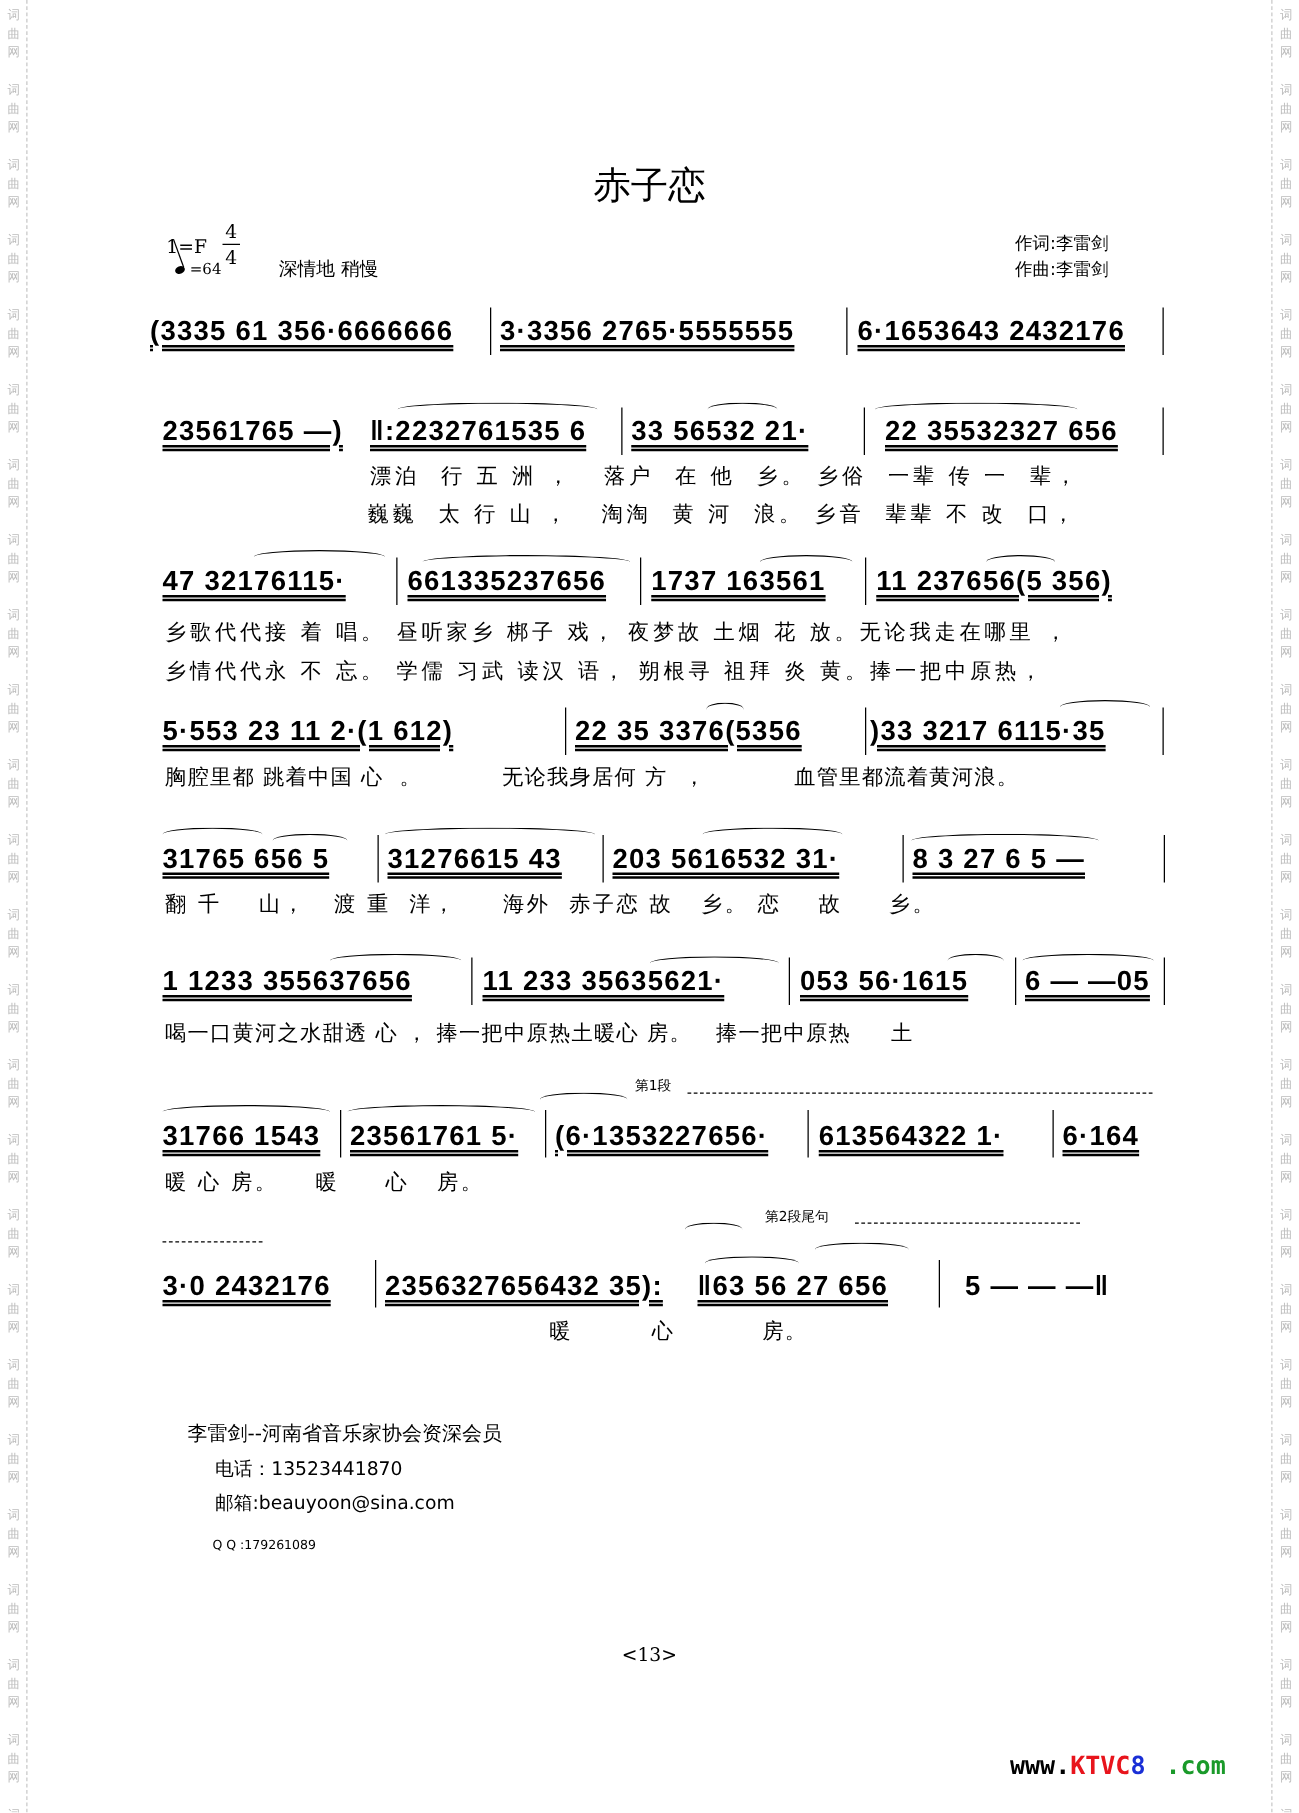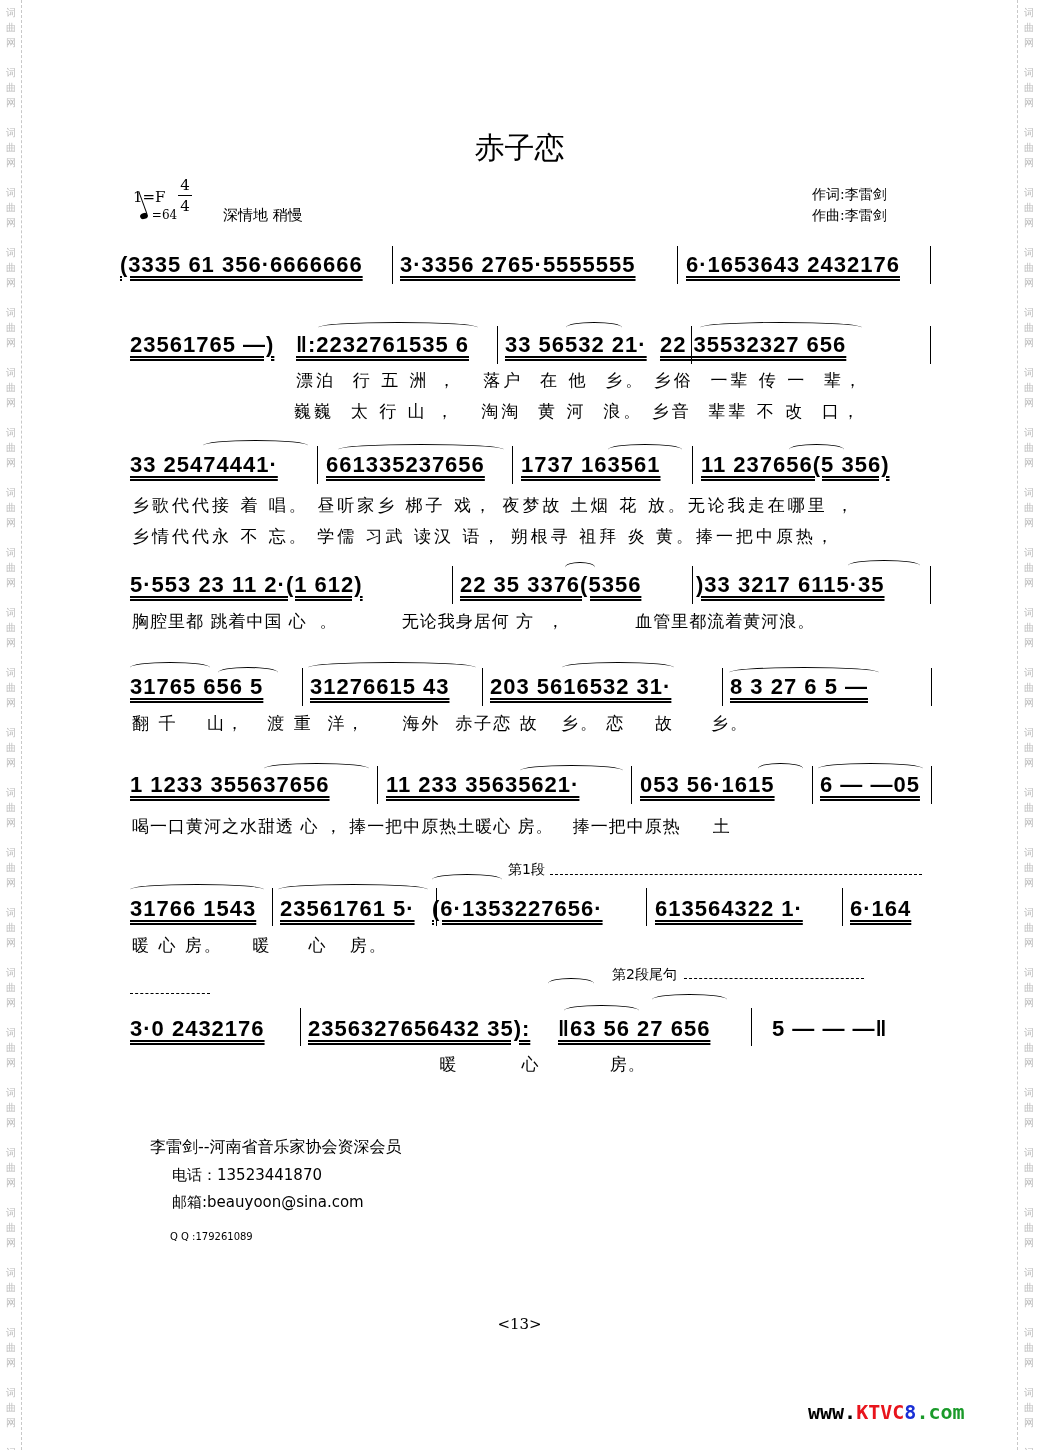--- a/index.html
+++ b/index.html
@@ -24,21 +24,21 @@
                  transform:rotate(-20deg); position:relative; top:0; }
   .tempo .stem { position:absolute; left:7px; top:-22px; width:1px; height:24px; background:#000; }
   .expr { position:absolute; left:223px; top:206px; font-size:15px; }
   .credit { position:absolute; left:812px; font-size:14px; }
   .notes { position:absolute; font-family:"Liberation Sans", sans-serif; font-weight:bold;
            font-size:22px; letter-spacing:1px; text-decoration:underline double;
            text-underline-offset:4px; }
   .barline { position:absolute; width:1px; background:#000; height:38px; }
   .lyr { position:absolute; font-size:17px; letter-spacing:3px; white-space:pre;text-align:right; }
   .slur { position:absolute; height:10px; border-top:1.5px solid #000; border-radius:50% 50% 0 0; }
-  .seglabel { position:absolute; font-size:14px;text-align:center; }
+  .seglabel { position:absolute; font-size:11px;text-align:center; }
   .dash { position:absolute; height:0; border-top:1.5px dashed #000; }
 
   .footer { position:absolute; left:150px; font-size:16px; }
   .pagenum { position:absolute; left:0; width:1039px; top:1315px; text-align:center;
              font-family:"DejaVu Serif", serif; font-size:15px; }
   .site { position:absolute; left:808px; top:1400px; font-family:"DejaVu Sans Mono", monospace;
           font-size:20px; font-weight:bold; letter-spacing:0px; }
 </style>
 </head>
 <body>
@@ -222,32 +222,32 @@
 
 <div>
   <div class="slur" style="left:318px;top:322px;width:160px"></div>
   <div class="slur" style="left:566px;top:322px;width:56px"></div>
   <div class="slur" style="left:700px;top:322px;width:162px"></div>
   <div class="notes" style="left:130px;top:332px">23561765 —)</div>
   <div class="notes" style="left:296px;top:332px">‖:2232761535 6</div>
   <div class="barline" style="left:497px;top:326px"></div>
   <div class="notes" style="left:505px;top:332px">33 56532 21·</div>
   <div class="barline" style="left:691px;top:326px"></div>
-  <div class="notes" style="left:660px;top:332px">22 35532327 656</div>
+  <div class="notes" style="left:708px;top:332px">22 35532327 656</div>
   <div class="barline" style="left:930px;top:326px"></div>
   <div class="lyr" style="left:296px;top:369px">漂泊  行 五 洲 ，   落户  在 他  乡。 乡俗  一辈 传 一  辈，</div>
   <div class="lyr" style="left:294px;top:400px">巍巍  太 行 山 ，   淘淘  黄 河  浪。 乡音  辈辈 不 改  口，</div>
 </div>
 
 <div>
   <div class="slur" style="left:203px;top:440px;width:105px"></div>
   <div class="slur" style="left:338px;top:444px;width:166px"></div>
   <div class="slur" style="left:608px;top:444px;width:74px"></div>
   <div class="slur" style="left:789px;top:444px;width:55px"></div>
-  <div class="notes" style="left:130px;top:452px">33 25474441·</div>
+  <div class="notes" style="left:130px;top:452px">47 32176115·</div>
   <div class="barline" style="left:317px;top:446px"></div>
   <div class="notes" style="left:326px;top:452px">661335237656</div>
   <div class="barline" style="left:512px;top:446px"></div>
   <div class="notes" style="left:521px;top:452px">1737 163561</div>
   <div class="barline" style="left:692px;top:446px"></div>
   <div class="notes" style="left:701px;top:452px">11 237656(5 356)</div>
   <div class="lyr" style="left:132px;top:494px">乡歌代代接 着 唱。 昼听家乡 梆子 戏， 夜梦故 土烟 花 放。无论我走在哪里 ，</div>
   <div class="lyr" style="left:132px;top:525px">乡情代代永 不 忘。 学儒 习武 读汉 语， 朔根寻 祖拜 炎 黄。捧一把中原热，</div>
 </div>
 
@@ -299,21 +299,21 @@
 <div>
   <div class="slur" style="left:432px;top:874px;width:70px"></div>
   <div class="seglabel" style="left:508px;top:861px">第1段</div>
   <div class="dash" style="left:550px;top:874px;width:372px"></div>
   <div class="slur" style="left:130px;top:884px;width:134px"></div>
   <div class="slur" style="left:278px;top:884px;width:150px"></div>
   <div class="notes" style="left:130px;top:896px">31766 1543</div>
   <div class="barline" style="left:272px;top:888px"></div>
   <div class="notes" style="left:280px;top:896px">23561761 5·</div>
   <div class="barline" style="left:436px;top:888px"></div>
-  <div class="notes" style="left:432px;top:896px">(6·1353227656·</div>
+  <div class="notes" style="left:444px;top:896px">(6·1353227656·</div>
   <div class="barline" style="left:646px;top:888px"></div>
   <div class="notes" style="left:655px;top:896px">613564322 1·</div>
   <div class="barline" style="left:842px;top:888px"></div>
   <div class="notes" style="left:850px;top:896px">6·164</div>
   <div class="lyr" style="left:132px;top:934px;letter-spacing:2px">暖 心 房。    暖     心   房。</div>
 </div>
 
 <div>
   <div class="dash" style="left:130px;top:993px;width:80px"></div>
   <div class="slur" style="left:548px;top:978px;width:46px"></div>
@@ -330,14 +330,14 @@
   <div class="lyr" style="left:132px;top:1053px;letter-spacing:1px">                                                暖          心           房。</div>
 </div>
 
 <div class="footer" style="top:1137px">李雷剑--河南省音乐家协会资深会员</div>
 <div class="footer" style="left:172px;top:1166px;font-size:15px">电话：13523441870</div>
 <div class="footer" style="left:172px;top:1193px;font-size:15px">邮箱:beauyoon@sina.com</div>
 <div class="footer" style="left:170px;top:1231px;font-size:10px">Q Q :179261089</div>
 <div class="pagenum">&lt;13&gt;</div>
 
 <div class="site">
-  <span id="s1" style="color: rgb(0, 0, 0);">www.</span><span id="s2" style="color: rgb(232, 20, 28);">KTVC</span><span id="s3" style="color: rgb(26, 47, 214);">8</span><span id="s4" style="color: rgb(26, 154, 42);">.com</span>
+  <span id="s1" style="color: rgb(0, 0, 0);">www.</span><span id="s2" style="color: rgb(232, 20, 28);">KTVC</span><span id="s3" style="color: rgb(26, 47, 214);">8</span><span id="s4" style="color: rgb(26, 154, 42); padding-left: 16px;">.com</span>
 </div>
 
 </body></html>

